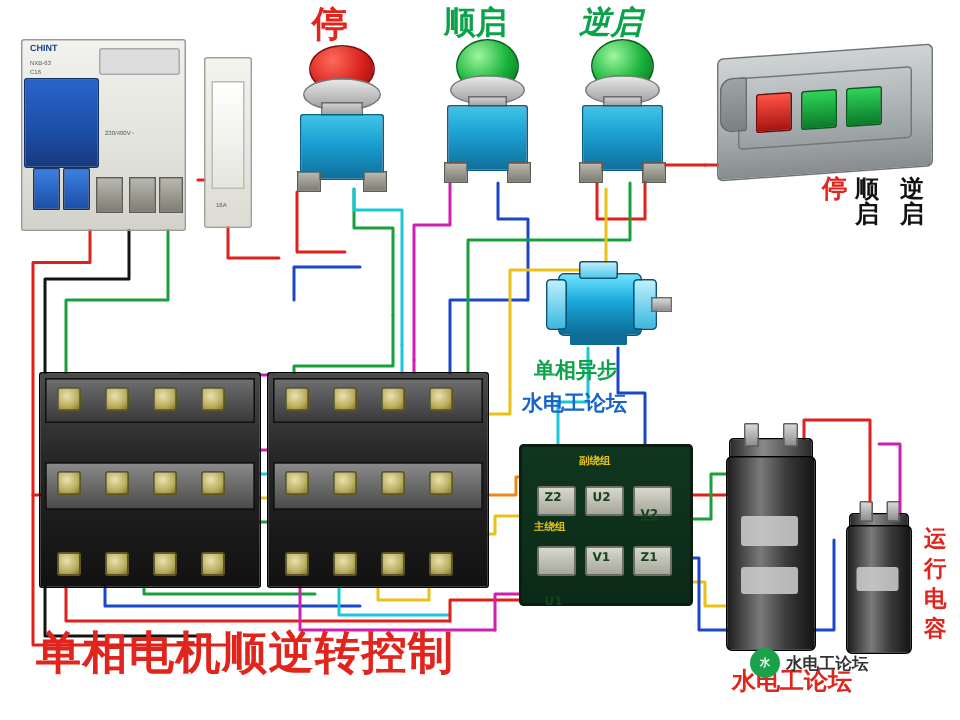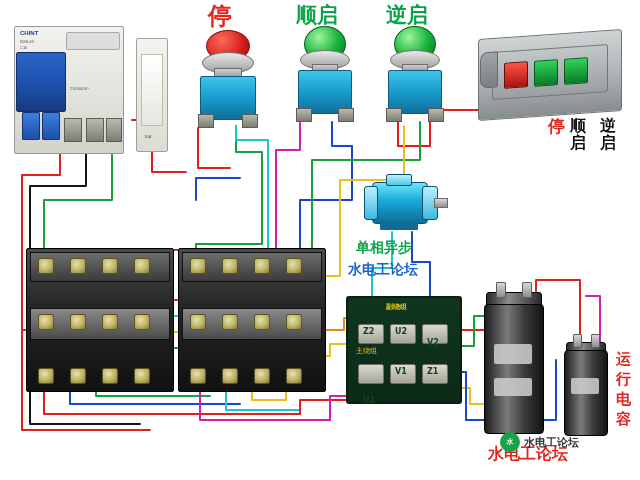--- a/index.html
+++ b/index.html
@@ -199,21 +199,21 @@
     <div class="abs mot-cap" style="left:4px;top:14px;width:12px;height:32px;border-radius:3px;"></div>
     <div class="abs mot-cap" style="left:62px;top:14px;width:14px;height:32px;border-radius:3px;"></div>
     <div class="abs" style="left:74px;top:26px;width:12px;height:8px;background:linear-gradient(180deg,#d9d9d9,#909090);border:1px solid #6a6a6a;"></div>
     <div class="abs" style="left:20px;top:50px;width:38px;height:8px;background:#0d6d96;border-radius:1px;"></div>
     <div class="abs" style="left:26px;top:2px;width:24px;height:10px;background:linear-gradient(180deg,#bfefff,#52c7e8);border:1px solid #0a5270;border-radius:2px;"></div>
   </div>
 
   <div class="abs" style="left:346px;top:296px;width:112px;height:104px;">
     <div class="abs tb" style="left:0;top:0;width:112px;height:104px;"></div>
     <div class="abs" style="left:40px;top:6px;font-size:7px;color:#e8c21a;font-weight:bold;">副绕组</div>
-    <div class="abs" style="left:10px;top:50px;font-size:7px;color:#e8c21a;font-weight:normal;">主绕组</div>
+    <div class="abs" style="left:10px;top:50px;font-size:7px;color:#e8c21a;font-weight:bold;">主绕组</div>
 
     <div class="abs tb-pad" style="left:12px;top:28px;width:24px;height:18px;"></div>
     <div class="abs tb-pad" style="left:44px;top:28px;width:24px;height:18px;"></div>
     <div class="abs tb-pad" style="left:76px;top:28px;width:24px;height:18px;"></div>
     <div class="abs tb-pad" style="left:12px;top:68px;width:24px;height:18px;"></div>
     <div class="abs tb-pad" style="left:44px;top:68px;width:24px;height:18px;"></div>
     <div class="abs tb-pad" style="left:76px;top:68px;width:24px;height:18px;"></div>
 
     <div class="abs" style="left:17px;top:31px;font-size:8px;font-weight:bold;color:#15421f;">Z2</div>
     <div class="abs" style="left:49px;top:31px;font-size:8px;font-weight:bold;color:#15421f;">U2</div>
@@ -271,31 +271,32 @@
   <div class="abs" style="left:564px;top:342px;width:42px;height:94px;">
     <div class="abs cap-top" style="left:2px;top:0;width:38px;height:10px;"></div>
     <div class="abs cap-body" style="left:0;top:8px;width:42px;height:84px;"></div>
     <div class="abs cap-lug" style="left:9px;top:-8px;width:7px;height:12px;"></div>
     <div class="abs cap-lug" style="left:27px;top:-8px;width:7px;height:12px;"></div>
     <div class="abs" style="left:7px;top:36px;width:28px;height:16px;background:#cfcfcf;opacity:.85;border-radius:2px;"></div>
   </div>
 
   <div class="lbl cn-red" style="left:208px;top:4px;font-size:24px;">停</div>
   <div class="lbl cn-grn" style="left:296px;top:4px;font-size:21px;">顺启</div>
-  <div class="lbl cn-grn" style="left:386px;top:4px;font-size:21px;">逆启</div>
+  <div class="lbl cn-grn" style="left:386px;top:4px;font-size:21px;font-style:italic;">逆启</div>
 
   <div class="lbl cn-red" style="left:548px;top:118px;font-size:17px;">停</div>
   <div class="lbl cn-dark" style="left:570px;top:118px;font-size:16px;text-align:center;">顺
 启</div>
   <div class="lbl cn-dark" style="left:600px;top:118px;font-size:16px;text-align:center;">逆
 启</div>
 
   <div class="lbl cn-grn" style="left:356px;top:240px;font-size:14px;text-align:center;">单相异步</div>
   <div class="lbl cn-blue" style="left:348px;top:262px;font-size:14px;">水电工论坛</div>
 
+  <div class="lbl cn-red" style="left:24px;top:420px;font-size:30px;letter-spacing:1px;">单相电机顺逆转控制</div>
 
   <div class="lbl cn-red" style="left:488px;top:446px;font-size:16px;">水电工论坛</div>
 
   <div class="lbl cn-red" style="left:616px;top:352px;font-size:15px;">运</div>
   <div class="lbl cn-red" style="left:616px;top:372px;font-size:15px;">行</div>
   <div class="lbl cn-red" style="left:616px;top:392px;font-size:15px;">电</div>
   <div class="lbl cn-red" style="left:616px;top:412px;font-size:15px;">容</div>
 
   <div class="wm" style="left:500px;top:432px;">
     <div class="wm-circle">水</div>

